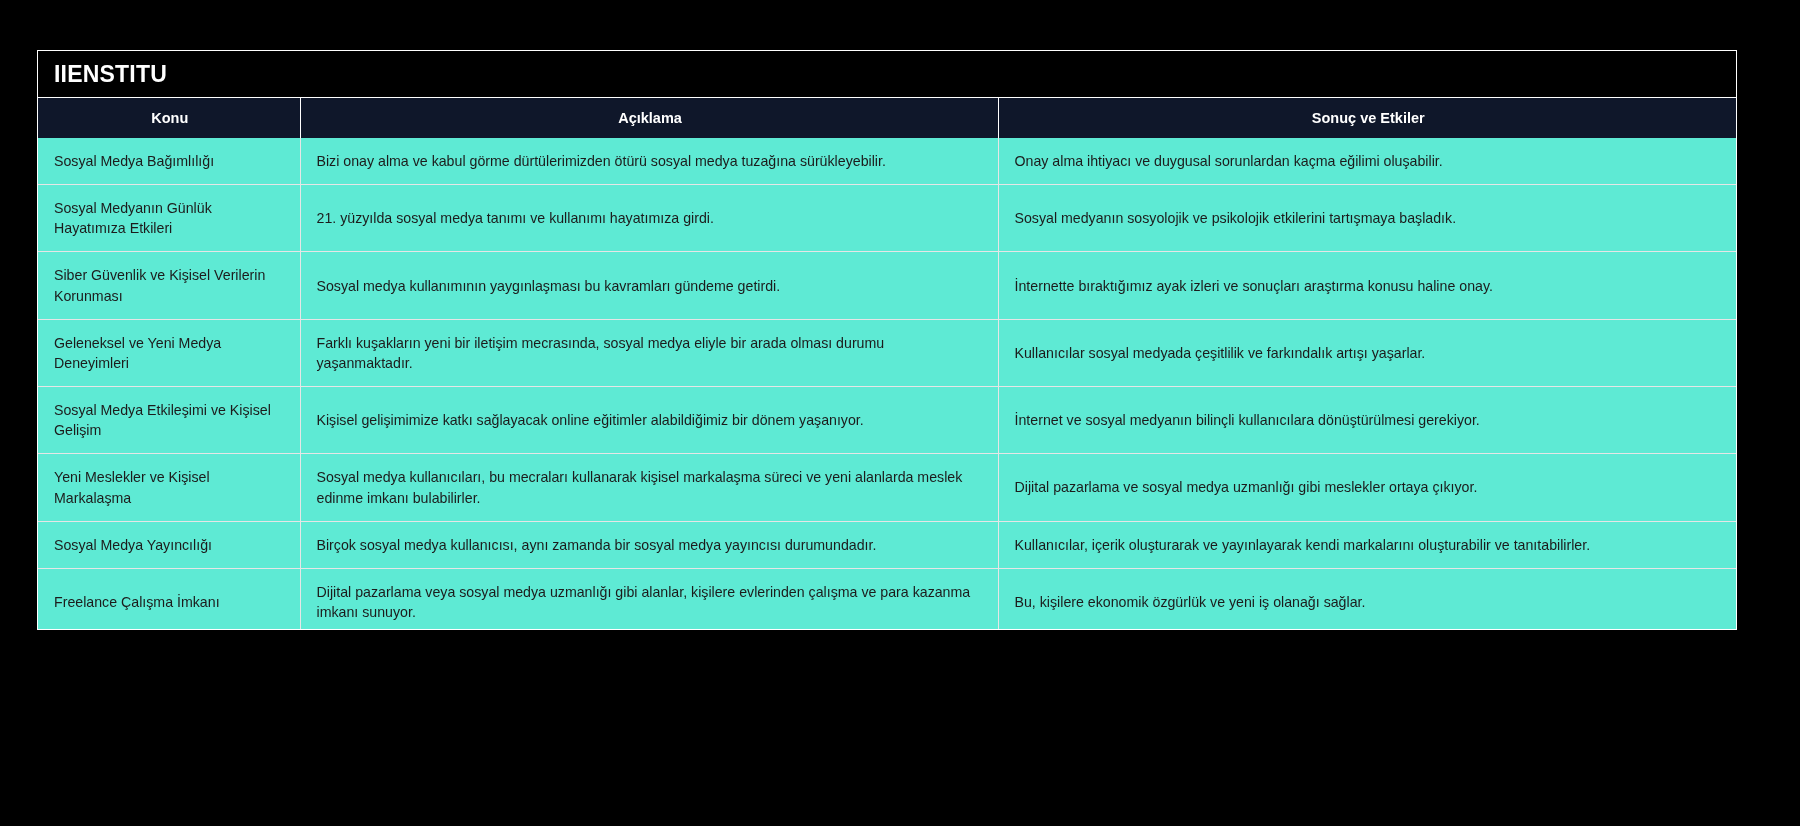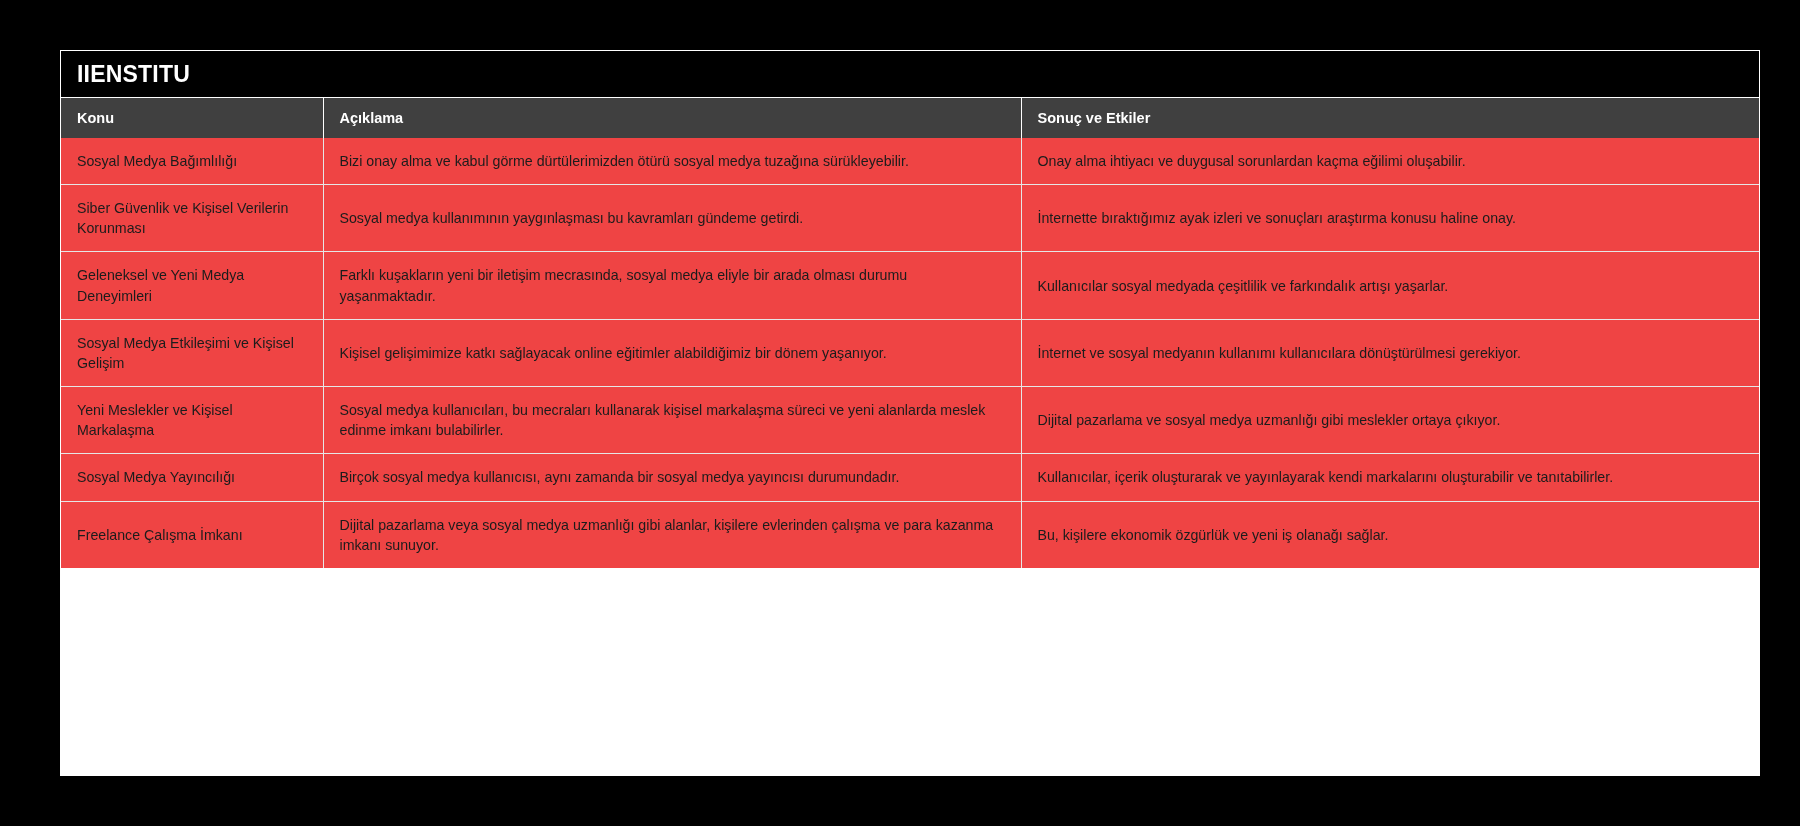--- a/index.html
+++ b/index.html
@@ -19,24 +19,24 @@
   .page {
     position: relative;
     width: 1800px;
     height: 826px;
     background: #000000;
     box-sizing: border-box;
   }
 
   .card {
     position: absolute;
-    left: 60px;
+    left: 37px;
     top: 50px;
     width: 1700px;
-    height: 726px;
+    height: 580px;
     background: #ffffff;
     border: 1px solid #ffffff;
     box-sizing: border-box;
     overflow: hidden;
   }
 
   
   .brand-bar {
     height: 47px;
     background: #000000;
@@ -55,34 +55,34 @@
   }
 
   
   table.data-table {
     width: 100%;
     border-collapse: collapse;
     table-layout: fixed;
   }
 
   thead th {
-    background: #404040;
+    background: #0f172a;
     color: #ffffff;
     font-size: 14.5px;
     font-weight: bold;
-    text-align: left;
+    text-align: center;
     padding: 12px 14px 12px 16px;
     vertical-align: middle;
     box-sizing: border-box;
     border-right: 1px solid #ffffff;
   }
   thead th:last-child { border-right: none; }
 
   tbody td {
-    background: #ef4444;
+    background: #5eead4;
     color: #1c1c1c;
     font-size: 14.2px;
     line-height: 1.42;
     text-align: left;
     padding: 13px 16px 13px 16px;
     vertical-align: middle;
     box-sizing: border-box;
     border-bottom: 1px solid #e6e6e6;
     border-right: 1px solid #e6e6e6;
     word-wrap: break-word;
@@ -122,33 +122,38 @@
           <th>Sonuç ve Etkiler</th>
         </tr>
       </thead>
       <tbody>
         <tr>
           <td class="cell-konu">Sosyal Medya Bağımlılığı</td>
           <td>Bizi onay alma ve kabul görme dürtülerimizden ötürü sosyal medya tuzağına sürükleyebilir.</td>
           <td>Onay alma ihtiyacı ve duygusal sorunlardan kaçma eğilimi oluşabilir.</td>
         </tr>
         <tr>
+          <td class="cell-konu">Sosyal Medyanın Günlük Hayatımıza Etkileri</td>
+          <td>21. yüzyılda sosyal medya tanımı ve kullanımı hayatımıza girdi.</td>
+          <td>Sosyal medyanın sosyolojik ve psikolojik etkilerini tartışmaya başladık.</td>
+        </tr>
+        <tr>
           <td class="cell-konu">Siber Güvenlik ve Kişisel Verilerin Korunması</td>
           <td>Sosyal medya kullanımının yaygınlaşması bu kavramları gündeme getirdi.</td>
           <td>İnternette bıraktığımız ayak izleri ve sonuçları araştırma konusu haline onay.</td>
         </tr>
         <tr>
           <td class="cell-konu">Geleneksel ve Yeni Medya Deneyimleri</td>
           <td>Farklı kuşakların yeni bir iletişim mecrasında, sosyal medya eliyle bir arada olması durumu yaşanmaktadır.</td>
           <td>Kullanıcılar sosyal medyada çeşitlilik ve farkındalık artışı yaşarlar.</td>
         </tr>
         <tr>
           <td class="cell-konu">Sosyal Medya Etkileşimi ve Kişisel Gelişim</td>
           <td>Kişisel gelişimimize katkı sağlayacak online eğitimler alabildiğimiz bir dönem yaşanıyor.</td>
-          <td>İnternet ve sosyal medyanın kullanımı kullanıcılara dönüştürülmesi gerekiyor.</td>
+          <td>İnternet ve sosyal medyanın bilinçli kullanıcılara dönüştürülmesi gerekiyor.</td>
         </tr>
         <tr>
           <td class="cell-konu">Yeni Meslekler ve Kişisel Markalaşma</td>
           <td>Sosyal medya kullanıcıları, bu mecraları kullanarak kişisel markalaşma süreci ve yeni alanlarda meslek edinme imkanı bulabilirler.</td>
           <td>Dijital pazarlama ve sosyal medya uzmanlığı gibi meslekler ortaya çıkıyor.</td>
         </tr>
         <tr>
           <td class="cell-konu">Sosyal Medya Yayıncılığı</td>
           <td>Birçok sosyal medya kullanıcısı, aynı zamanda bir sosyal medya yayıncısı durumundadır.</td>
           <td>Kullanıcılar, içerik oluşturarak ve yayınlayarak kendi markalarını oluşturabilir ve tanıtabilirler.</td>

